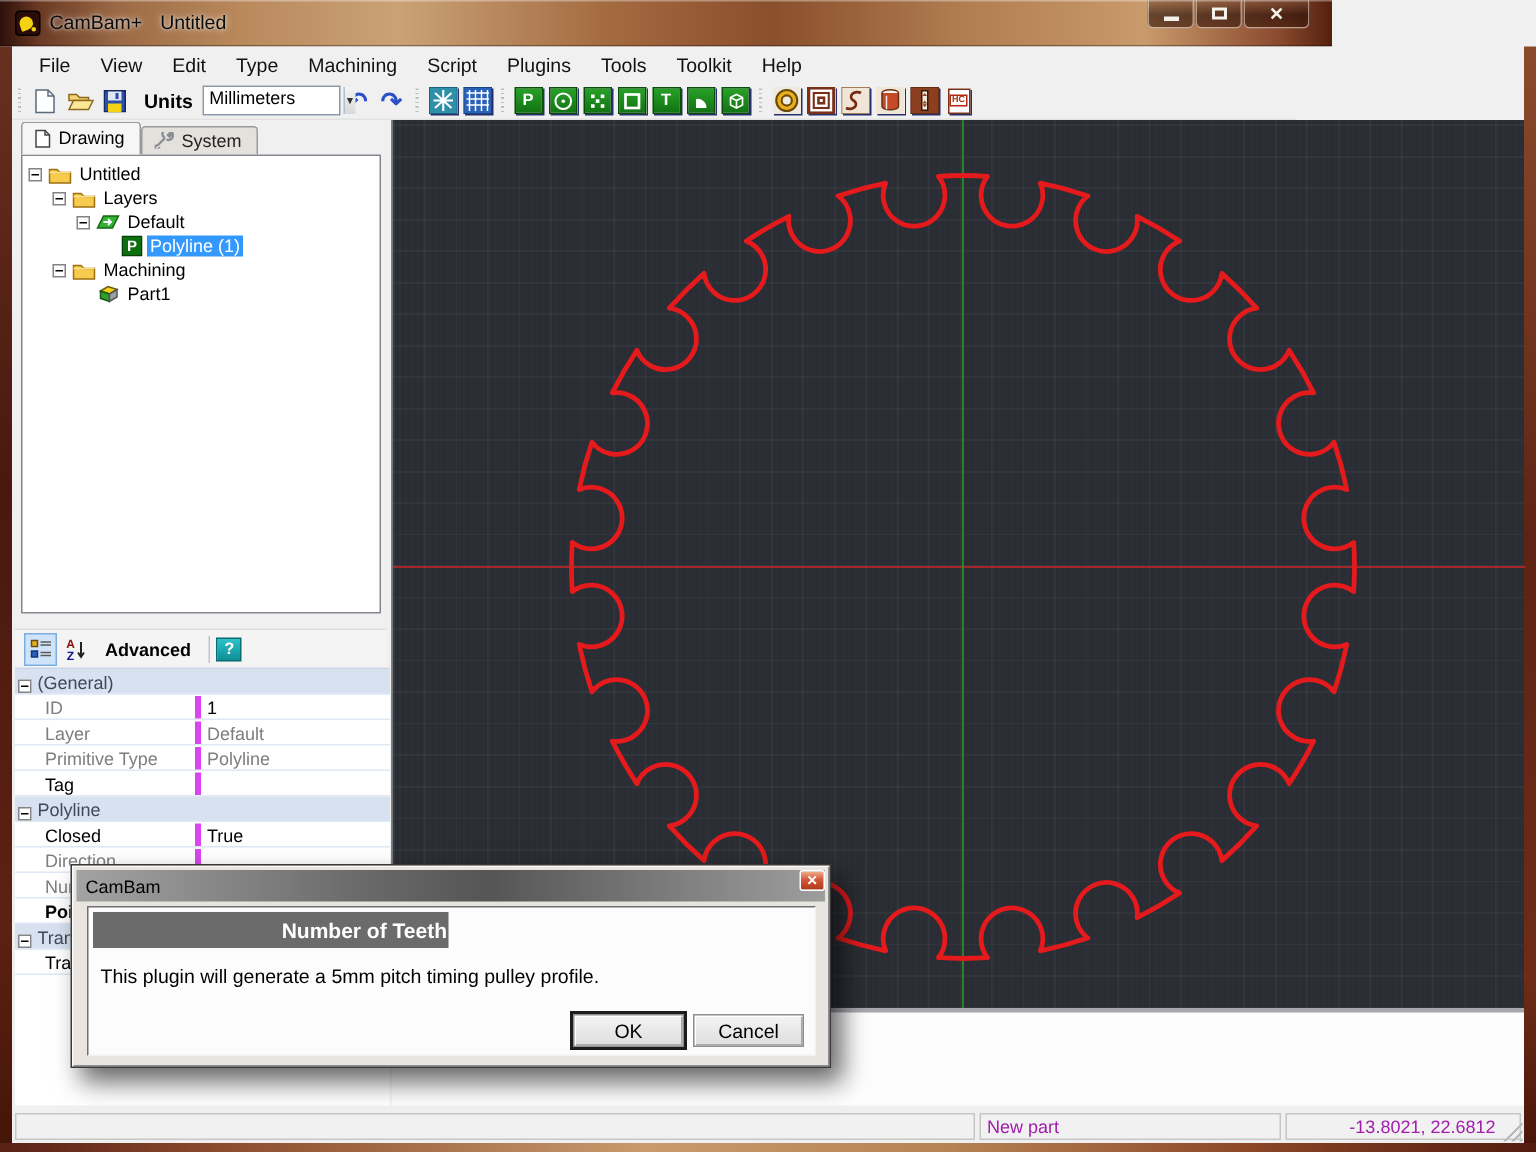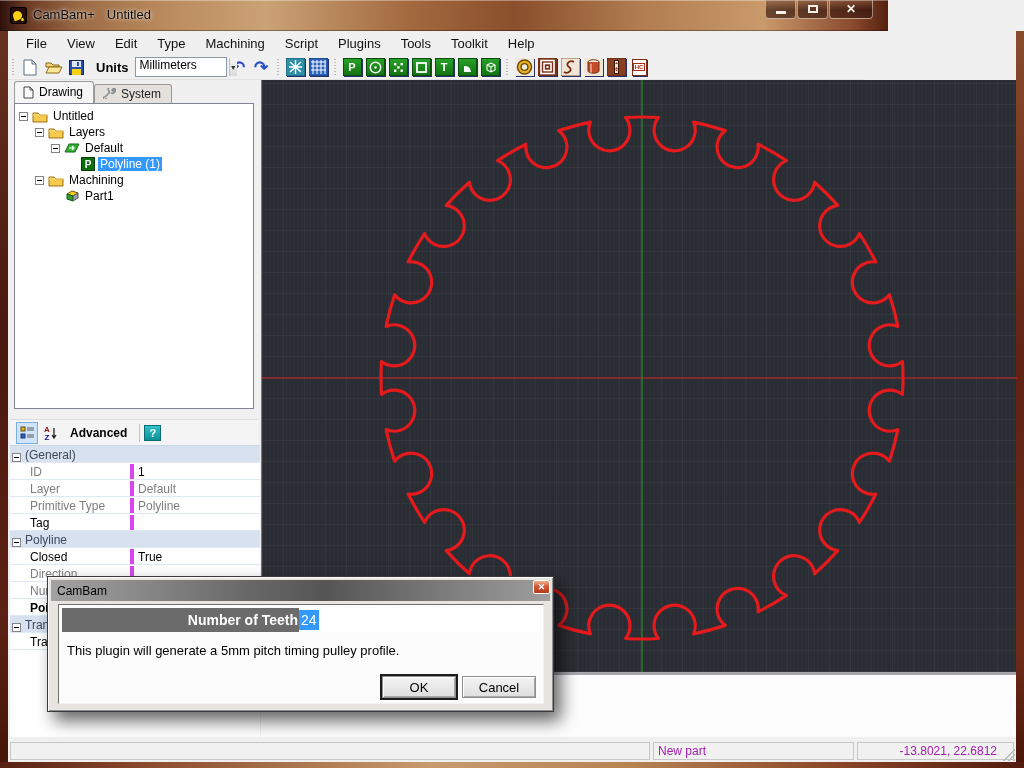--- a/index.html
+++ b/index.html
@@ -480,23 +480,20 @@
 
   <div class="dialog">
     <div class="dlg-title">
       <span class="dlg-title-text">CamBam</span>
     </div>
     <div class="dlg-close">✕</div>
     <div class="dlg-panel">
       <div class="dlg-promptbar">
         <span>Number of Teeth</span>
       </div>
-      <div class="dlg-input">
-        <span class="sel">24</span>
-      </div>
       <div class="dlg-message">This plugin will generate a 5mm pitch timing pulley profile.</div>
       <div class="dlg-buttons">
         <div class="btn default">OK</div>
         <div class="btn">Cancel</div>
       </div>
     </div>
   </div>
 
 </div>
 

